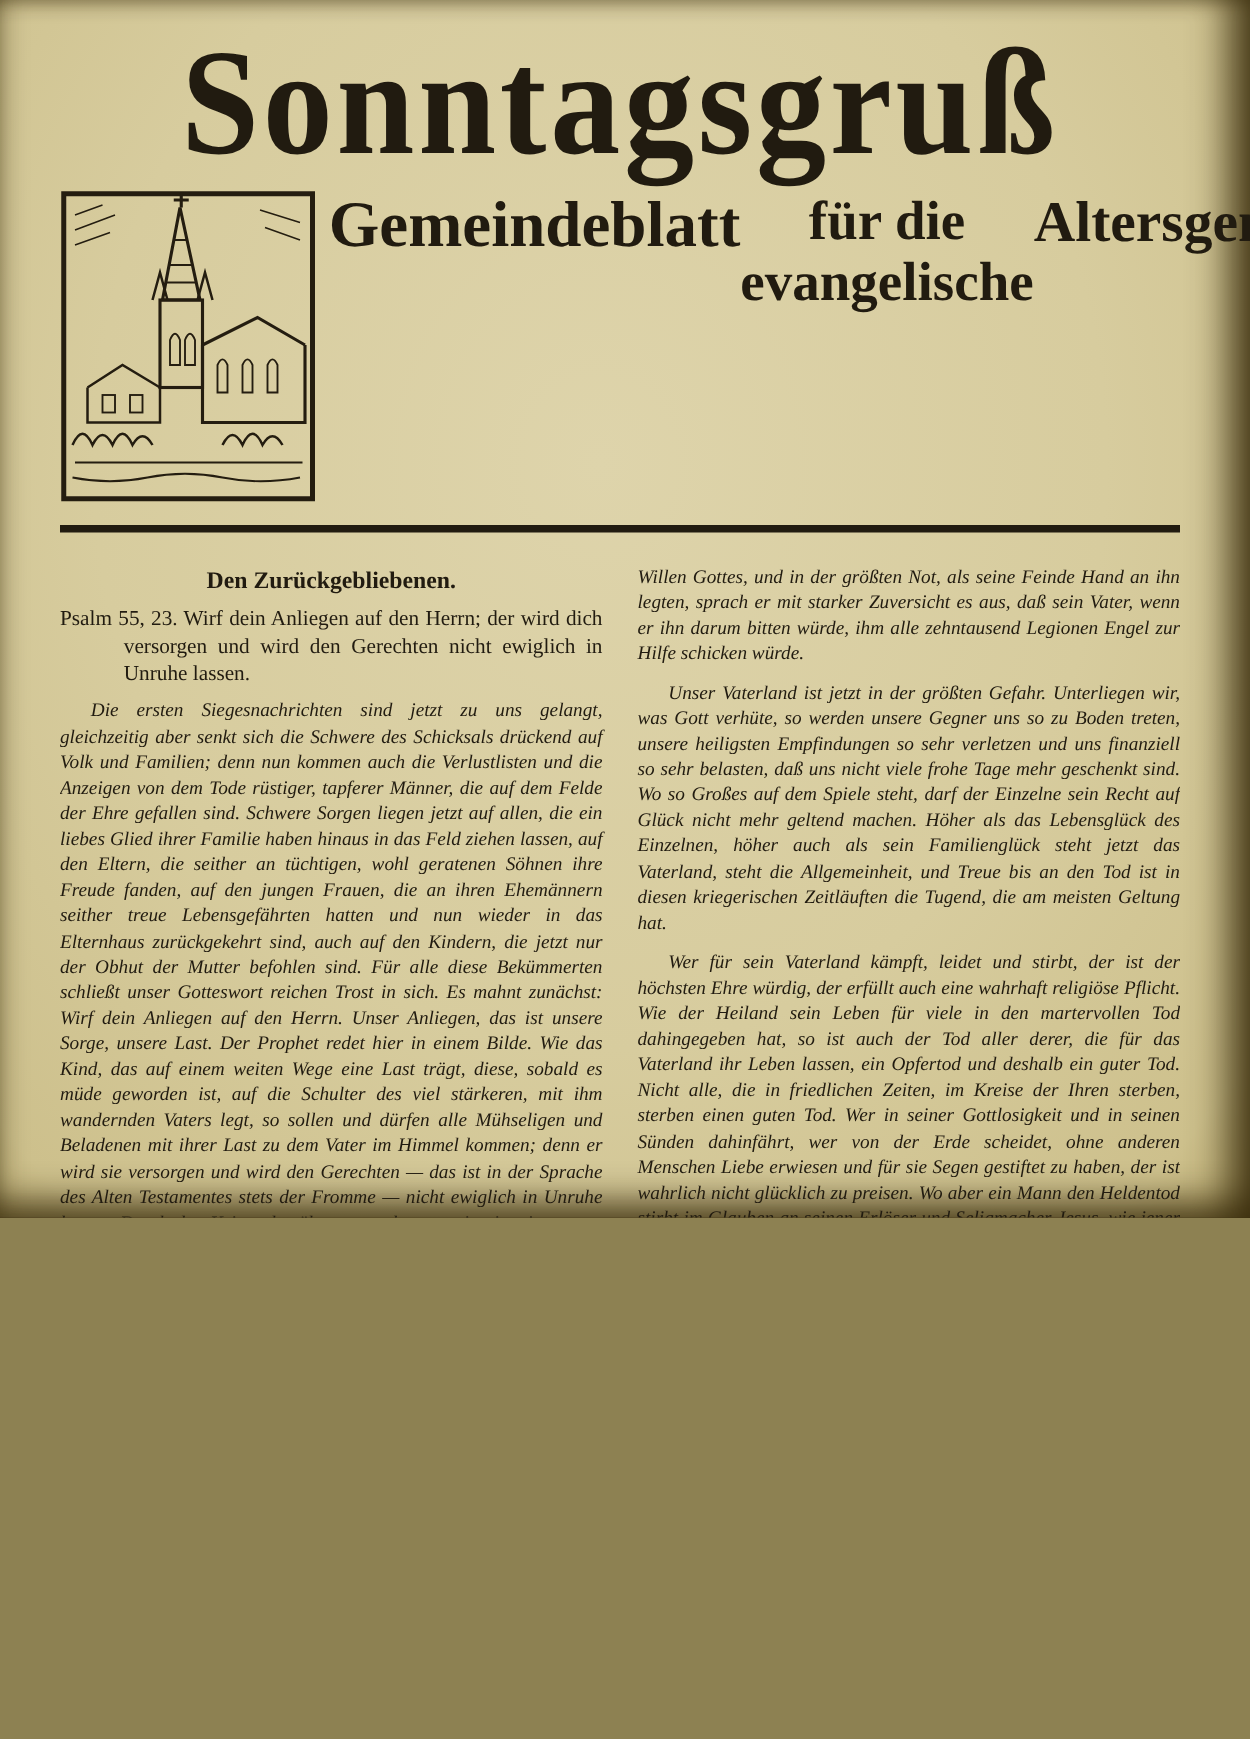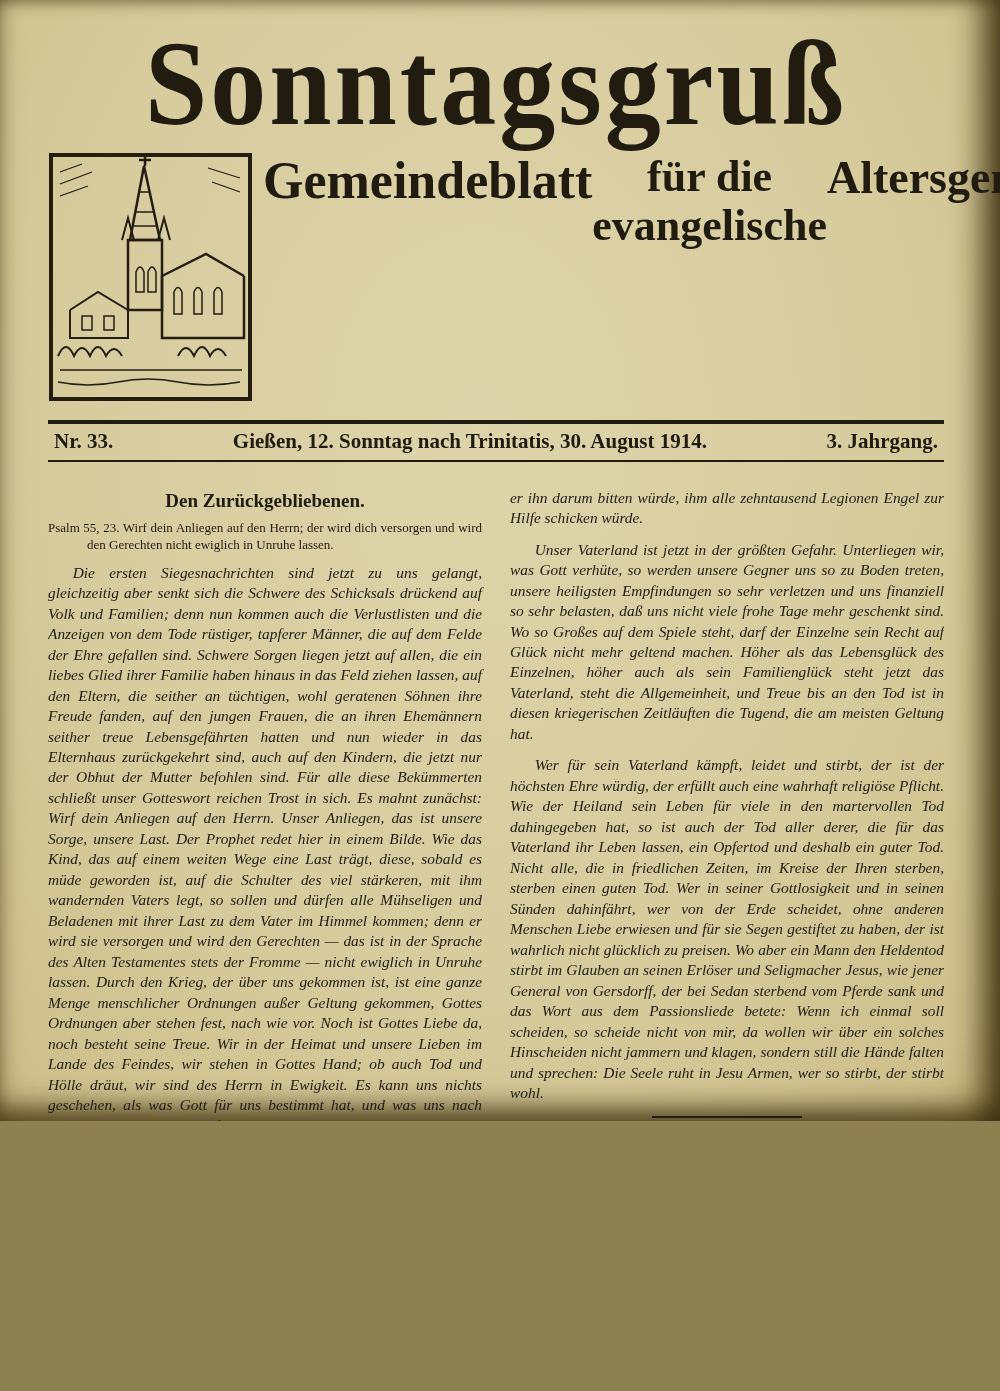--- a/index.html
+++ b/index.html
@@ -5,21 +5,21 @@
 <style>
   html,body { margin:0; padding:0; }
   body {
     width:1000px; height:1391px;
     background:#8d8152;
     font-family:"Liberation Serif","DejaVu Serif",serif;
     color:#211b10;
   }
   .scan {
     position:relative;
-    width:1000px; height:1121px;
+    width:1000px; height:974px;
     background:
       radial-gradient(ellipse at 48% 38%, #ded4ab 0%, #d7cc9e 55%, #cdc08c 90%, #bdae74 100%);
     overflow:hidden;
     box-shadow:
       inset -34px 0 30px -16px rgba(55,42,10,.85),
       inset 0 -28px 26px -14px rgba(55,42,10,.75),
       inset 0 10px 14px -8px rgba(55,42,10,.45),
       inset 16px 0 22px -16px rgba(55,42,10,.40);
   }
   .content { position:absolute; inset:0; padding:14px 56px 0 48px; box-sizing:border-box; }
@@ -74,21 +74,21 @@
     line-height:1.33;
     text-align:justify;
   }
   .article-title {
     margin:0 0 7px;
     font-size:19px; font-weight:bold;
     text-align:center;
   }
   .epigraph {
     margin:0 0 9px;
-    font-size:13px; line-height:1.3;
+    font-size:17px; line-height:1.3;
     padding-left:3em; text-indent:-3em;
   }
   .body-para { margin:0 0 11px; text-indent:1.6em;font-style:italic; }
   .signature {
     text-align:right;
     font-weight:bold;
     margin-top:-20px;
     padding-right:10px;
   }
   .end-rule {
@@ -164,25 +164,20 @@
         <rect x="100" y="218" width="10" height="10" stroke-width="1.3"></rect>
         <rect x="140" y="218" width="10" height="10" stroke-width="1.3"></rect>
         <rect x="168" y="218" width="10" height="10" stroke-width="1.3"></rect>
 
         <path d="M30 192 L38 176 L46 192 M32 182 L38 170 L44 182" stroke-width="1.8"></path>
       </svg>
     </div>
 
     <div class="rule-thick"></div>
 
-    <div class="issue-line">
-      <span class="issue-number">Nr. 33.</span>
-      <span class="issue-dateline">Gießen, 12. Sonntag nach Trinitatis, 30. August 1914.</span>
-      <span class="issue-volume">3. Jahrgang.</span>
-    </div>
 
     <div class="rule-thin"></div>
 
     <div class="article">
       <h2 class="article-title">Den Zurückgebliebenen.</h2>
       <p class="epigraph">Psalm 55, 23.  Wirf dein Anliegen auf den Herrn; der wird dich versorgen und wird den Gerechten nicht ewiglich in Unruhe lassen.</p>
       <p class="body-para">Die ersten Siegesnachrichten sind jetzt zu uns gelangt, gleichzeitig aber senkt sich die Schwere des Schicksals drückend auf Volk und Familien; denn nun kommen auch die Verlustlisten und die Anzeigen von dem Tode rüstiger, tapferer Männer, die auf dem Felde der Ehre gefallen sind. Schwere Sorgen liegen jetzt auf allen, die ein liebes Glied ihrer Familie haben hinaus in das Feld ziehen lassen, auf den Eltern, die seither an tüchtigen, wohl geratenen Söhnen ihre Freude fanden, auf den jungen Frauen, die an ihren Ehemännern seither treue Lebensgefährten hatten und nun wieder in das Elternhaus zurückgekehrt sind, auch auf den Kindern, die jetzt nur der Obhut der Mutter befohlen sind. Für alle diese Bekümmerten schließt unser Gotteswort reichen Trost in sich. Es mahnt zunächst: Wirf dein Anliegen auf den Herrn. Unser Anliegen, das ist unsere Sorge, unsere Last. Der Prophet redet hier in einem Bilde. Wie das Kind, das auf einem weiten Wege eine Last trägt, diese, sobald es müde geworden ist, auf die Schulter des viel stärkeren, mit ihm wandernden Vaters legt, so sollen und dürfen alle Mühseligen und Beladenen mit ihrer Last zu dem Vater im Himmel kommen; denn er wird sie versorgen und wird den Gerechten — das ist in der Sprache des Alten Testamentes stets der Fromme — nicht ewiglich in Unruhe lassen. Durch den Krieg, der über uns gekommen ist, ist eine ganze Menge menschlicher Ordnungen außer Geltung gekommen, Gottes Ordnungen aber stehen fest, nach wie vor. Noch ist Gottes Liebe da, noch besteht seine Treue. Wir in der Heimat und unsere Lieben im Lande des Feindes, wir stehen in Gottes Hand; ob auch Tod und Hölle dräut, wir sind des Herrn in Ewigkeit. Es kann uns nichts geschehen, als was Gott für uns bestimmt hat, und was uns nach seinem Ratschlusse widerfährt, das dient zu unserer Seligkeit. Es kommt alles aus seiner Hand, Leben und Tod, Glück und Leid. An vielen deutschen Männern, die jetzt noch in Rüstigkeit unter uns leben, hat sich vor 44 Jahren im Gewühl der Feldschlacht das Wort des Psalmisten erfüllt: Ob tausend fallen zu deiner Seite und zehntausend zu deiner Rechten, so soll es doch dich nicht treffen, viele ihrer Altersgenossen aber hat mitten im Frieden, in der Heimat der Tod ereilt, oder viel Schlimmeres als der Tod ist über sie gekommen. Alle die, die jetzt bekümmert sind, sollen auf den Heiland hinschauen. Er hat gesagt, daß kein Haar von unserem Haupte fällt ohne den Willen Gottes, und in der größten Not, als seine Feinde Hand an ihn legten, sprach er mit starker Zuversicht es aus, daß sein Vater, wenn er ihn darum bitten würde, ihm alle zehntausend Legionen Engel zur Hilfe schicken würde.</p>
       <p class="body-para">Unser Vaterland ist jetzt in der größten Gefahr. Unterliegen wir, was Gott verhüte, so werden unsere Gegner uns so zu Boden treten, unsere heiligsten Empfindungen so sehr verletzen und uns finanziell so sehr belasten, daß uns nicht viele frohe Tage mehr geschenkt sind. Wo so Großes auf dem Spiele steht, darf der Einzelne sein Recht auf Glück nicht mehr geltend machen. Höher als das Lebensglück des Einzelnen, höher auch als sein Familienglück steht jetzt das Vaterland, steht die Allgemeinheit, und Treue bis an den Tod ist in diesen kriegerischen Zeitläuften die Tugend, die am meisten Geltung hat.</p>
       <p class="body-para">Wer für sein Vaterland kämpft, leidet und stirbt, der ist der höchsten Ehre würdig, der erfüllt auch eine wahrhaft religiöse Pflicht. Wie der Heiland sein Leben für viele in den martervollen Tod dahingegeben hat, so ist auch der Tod aller derer, die für das Vaterland ihr Leben lassen, ein Opfertod und deshalb ein guter Tod. Nicht alle, die in friedlichen Zeiten, im Kreise der Ihren sterben, sterben einen guten Tod. Wer in seiner Gottlosigkeit und in seinen Sünden dahinfährt, wer von der Erde scheidet, ohne anderen Menschen Liebe erwiesen und für sie Segen gestiftet zu haben, der ist wahrlich nicht glücklich zu preisen. Wo aber ein Mann den Heldentod stirbt im Glauben an seinen Erlöser und Seligmacher Jesus, wie jener General von Gersdorff, der bei Sedan sterbend vom Pferde sank und das Wort aus dem Passionsliede betete: Wenn ich einmal soll scheiden, so scheide nicht von mir, da wollen wir über ein solches Hinscheiden nicht jammern und klagen, sondern still die Hände falten und sprechen: Die Seele ruht in Jesu Armen, wer so stirbt, der stirbt wohl.</p>
       <hr class="end-rule">

